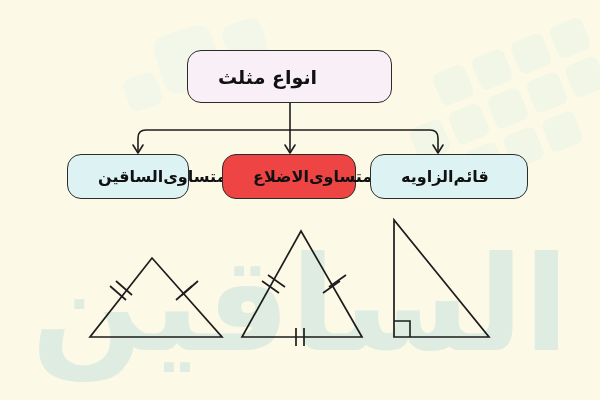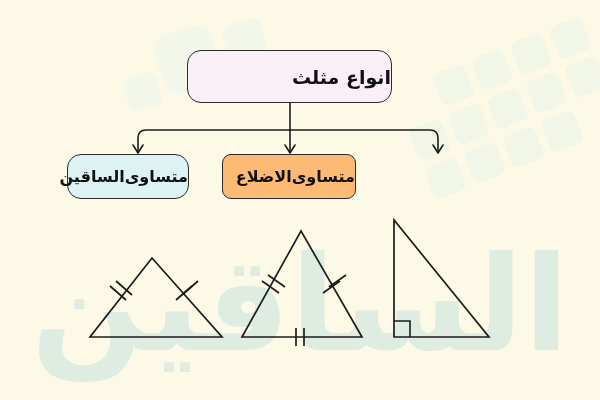--- a/index.html
+++ b/index.html
@@ -40,25 +40,26 @@
     user-select: none;
   }
   
   .node {
     position: absolute;
     box-sizing: border-box;
     border: 1.6px solid #2b2b2b;
     border-radius: 14px;
     display: flex;
     align-items: center;
-    justify-content: flex-start;
+    justify-content: flex-end;
     text-align: center;
     color: #111;
     font-weight: bold;
     white-space: nowrap;
+    padding-left: 30px;
   }
   .node-root {
     left: 187px;
     top: 50px;
     width: 205px;
     height: 53px;
     background: #f9eff6;
     font-size: 19px;
   }
   .node-child {
@@ -151,24 +152,27 @@
   </svg>
 
   <div class="node node-root" style="background: rgb(249, 239, 246);">
     <span>انواع مثلث</span>
   </div>
 
   <div class="node node-child" id="node-isosceles" style="background: rgb(221, 243, 243);">
     <span>متساوی‌الساقین</span>
   </div>
 
-  <div class="node node-child" id="node-equilateral" style="background: #fdba74; border-radius: 9px;">
+  <div class="node node-child" id="node-equilateral" style="background: #ef4444;">
     <span>متساوی‌الاضلاع</span>
   </div>
 
+  <div class="node node-child" id="node-right" style="background: rgb(221, 243, 243);">
+    <span>قائم‌الزاویه</span>
+  </div>
 
   <svg class="overlay" aria-hidden="true">
 
     <g>
       <path class="tri" d="M 152,258 L 222,337 L 90,337 Z"></path>
 
       <g class="tick">
         <line x1="110" y1="286" x2="126" y2="300"></line>
         <line x1="116" y1="281" x2="132" y2="295"></line>
       </g>

